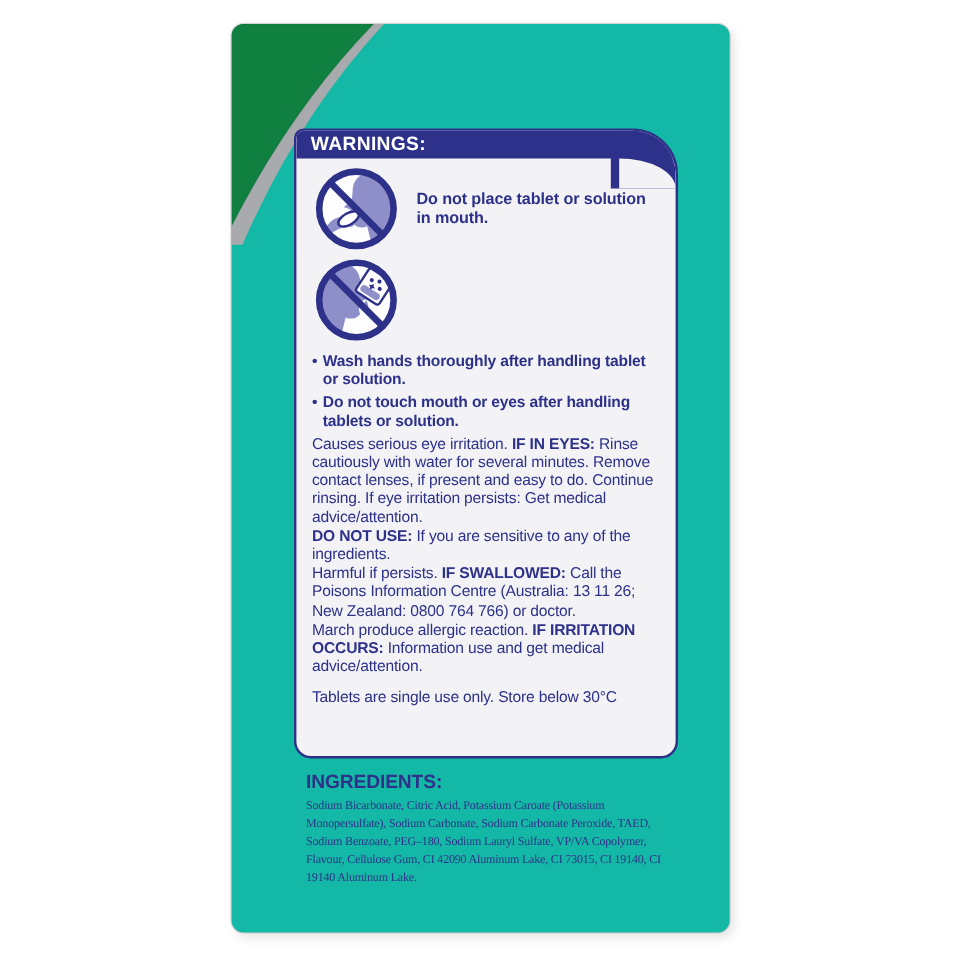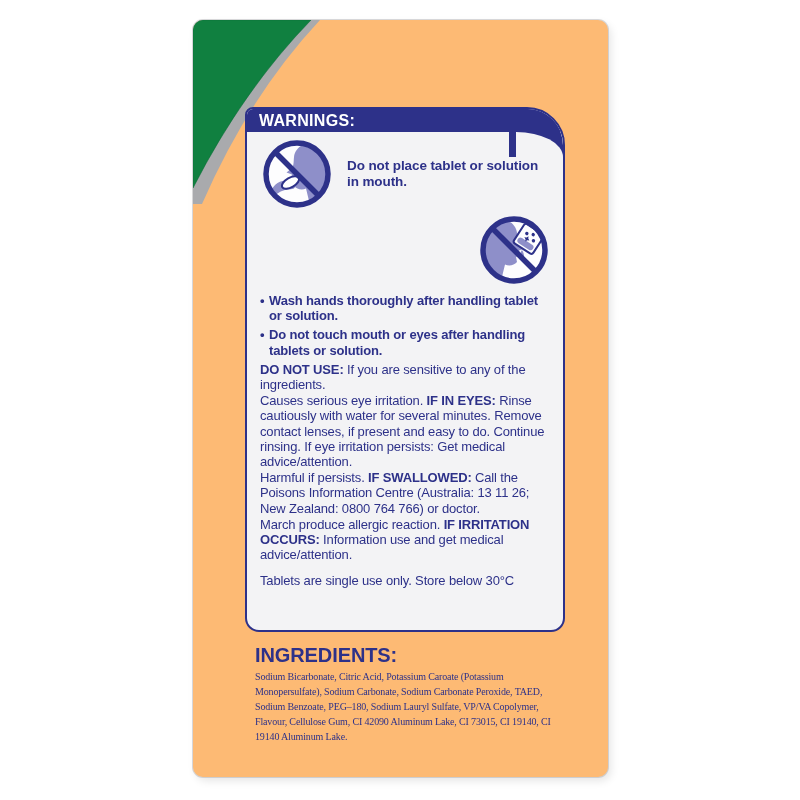--- a/index.html
+++ b/index.html
@@ -8,21 +8,21 @@
     background:#ffffff;
     font-family:"Liberation Sans", sans-serif;
     position:relative;
     overflow:hidden;
   }
   .stage { position:absolute; inset:0; background:#ffffff; }
 
   
   .panel {
     position:absolute; left:193px; top:20px; width:415px; height:757px;
-    background:#fdba74;
+    background:#14b8a6;
     border-radius:10px;
     overflow:hidden;
     box-shadow:0 0 0 1px rgba(170,170,175,.45), 3px 4px 9px rgba(0,0,0,.10);
   }
   .corner-svg { position:absolute; left:0; top:0; display:block; }
 
   
   .warnbox {
     position:absolute; left:52px; top:87px; width:320px; height:525px;
     border:2.5px solid #2d3189;
@@ -41,38 +41,38 @@
   .swoosh-blue {
     position:absolute; top:0; right:0; width:54px; height:48px;
     background:#2d3189; border-top-right-radius:36px; z-index:1;
   }
   .swoosh-mask {
     position:absolute; top:23px; right:0; width:47px; height:25px;
     background:#f3f3f5; border-top-right-radius:47px 25px; z-index:2;
   }
   .warncontent { position:relative; z-index:3; padding:27px 12px 0 13px; color:#2d3189; }
 
-  .icon-row { display:flex; align-items:center; gap:13px; margin:1px 0 2px 0;justify-content:flex-end; }
+  .icon-row { display:flex; align-items:center; gap:13px; margin:1px 0 2px 0; }
   .icon-row svg { flex:0 0 auto; display:block; }
   .stmt { font-weight:bold; font-size:13.5px; line-height:16px; width:204px; letter-spacing:-.1px; }
 
   ul.warn-bullets { list-style:none; margin-top:6px; }
   ul.warn-bullets li {
     position:relative; padding-left:9px; margin-bottom:4px;
     font-weight:bold; font-size:13px; line-height:15.2px; letter-spacing:-.15px;
   }
   ul.warn-bullets li::before { content:"\2022"; position:absolute; left:0; top:0; }
 
   .para { font-size:13px; line-height:15.2px; letter-spacing:-.15px; margin-top:1px; }
   .para .b { font-weight:bold; }
   .storage { font-size:13px; line-height:15.2px; margin-top:11px; letter-spacing:-.15px; }
 
   
   .ingredients { position:absolute; left:62px; top:624px; width:303px; color:#2d3189; }
-  .ingredients h2 { font-size:20px; font-weight:bold; letter-spacing:-.1px; margin-bottom:2px; }
+  .ingredients h2 { font-size:16px; font-weight:bold; letter-spacing:-.1px; margin-bottom:2px; }
   .ingredients p { font-size:10px; line-height:15.1px; letter-spacing:-.15px;font-family:Liberation Serif, serif; }
 </style>
 </head>
 <body>
 
 <div class="stage">
   <div class="panel">
 
     <svg class="corner-svg" width="140" height="190" viewBox="0 0 140 190">
       <path d="M0,0 H127 Q56,76 9,184 L0,184 Z" fill="#a9aaad"></path>
@@ -131,23 +131,23 @@
             <circle cx="37" cy="37" r="31" fill="none" stroke="#2d3189" stroke-width="5.5"></circle>
             <line x1="15" y1="15" x2="59" y2="59" stroke="#2d3189" stroke-width="5.5"></line>
           </svg>
         </div>
 
         <ul class="warn-bullets">
           <li>Wash hands thoroughly after handling tablet or solution.</li>
           <li>Do not touch mouth or eyes after handling tablets or solution.</li>
         </ul>
 
+        <p class="para"><span>Causes serious eye irritation. </span><span class="b">IF IN EYES:</span><span> Rinse cautiously with water for several minutes. Remove contact lenses, if present and easy to do. Continue rinsing. If eye irritation persists: Get medical advice/attention.</span></p>
+
         <p class="para"><span class="b">DO NOT USE:</span><span> If you are sensitive to any of the ingredients.</span></p>
-
-        <p class="para"><span>Causes serious eye irritation. </span><span class="b">IF IN EYES:</span><span> Rinse cautiously with water for several minutes. Remove contact lenses, if present and easy to do. Continue rinsing. If eye irritation persists: Get medical advice/attention.</span></p>
 
         <p class="para"><span>Harmful if persists. </span><span class="b">IF SWALLOWED:</span><span> Call the Poisons Information Centre (Australia: 13 11 26; New Zealand: 0800 764 766) or doctor.</span></p>
 
         <p class="para"><span>March produce allergic reaction. </span><span class="b">IF IRRITATION OCCURS:</span><span> Information use and get medical advice/attention.</span></p>
 
         <p class="storage">Tablets are single use only. Store below 30°C</p>
       </div>
     </div>
 
     <div class="ingredients">

